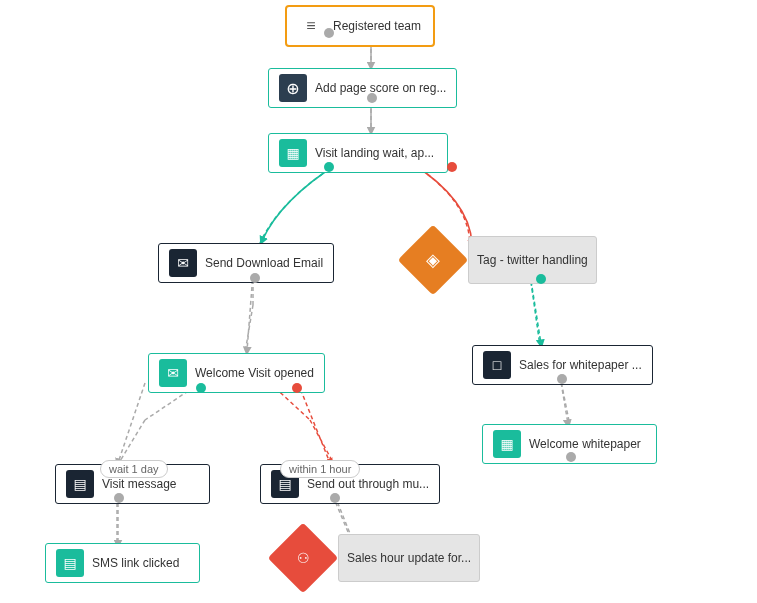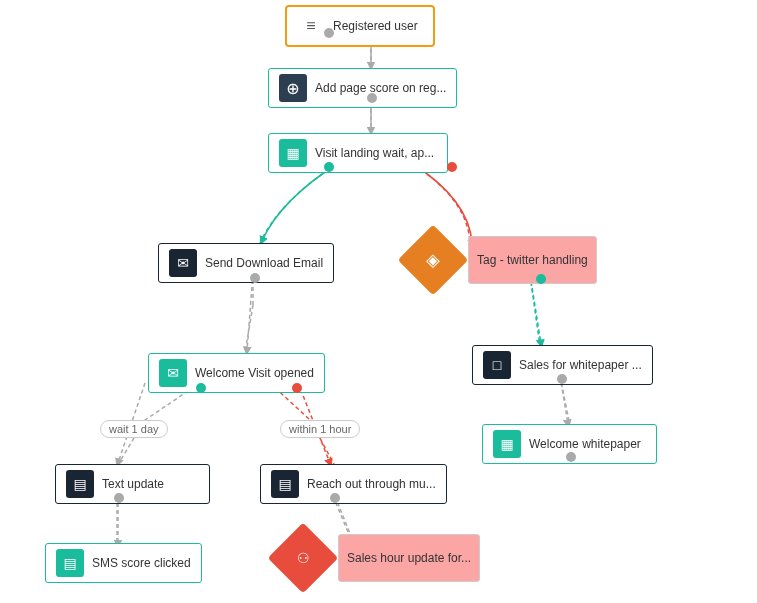--- a/index.html
+++ b/index.html
@@ -77,41 +77,42 @@
       color: #fff;
       font-size: 18px;
     }
     .diamond-label {
       position: absolute;
       left: 60px;
       top: 50%;
       transform: translateY(-50%);
       font-size: 12px;
       color: #333;
-      background: #fca5a5;
+      background: #e5e5e5;
       border: 1.5px solid #ccc;
       padding: 16px 8px;
       border-radius: 3px;
       white-space: nowrap;
     }
     .node-diamond-wrapper {
       position: absolute;
       display: flex;
       align-items: center;
       z-index: 2;
     }
     .wait-label {
       position: absolute;
       font-size: 11px;
       color: #666;
       background: #fff;
       border: 1px solid #ccc;
       border-radius: 10px;
       padding: 2px 8px;
       z-index: 3;
+      margin-top: 40px;
     }
     .connector-dot {
       position: absolute;
       width: 10px;
       height: 10px;
       border-radius: 50%;
       z-index: 4;
     }
     .dot-gray { background: #aaa; }
     .dot-teal { background: #1abc9c; }
@@ -171,21 +172,21 @@
     <line x1="530" y1="274" x2="541" y2="344" stroke="#1abc9c" stroke-width="1.5" stroke-dasharray="4,3" marker-end="url(#arrow-teal)"></line>
     <line x1="145" y1="383" x2="118" y2="463" stroke="#aaa" stroke-width="1.5" stroke-dasharray="4,3" marker-end="url(#arrow-gray)"></line>
     <line x1="298" y1="383" x2="330" y2="463" stroke="#e74c3c" stroke-width="1.5" stroke-dasharray="4,3" marker-end="url(#arrow-red)"></line>
     <line x1="560" y1="376" x2="568" y2="424" stroke="#aaa" stroke-width="1.5" stroke-dasharray="4,3" marker-end="url(#arrow-gray)"></line>
     <line x1="118" y1="496" x2="118" y2="544" stroke="#aaa" stroke-width="1.5" stroke-dasharray="4,3" marker-end="url(#arrow-gray)"></line>
     <line x1="333" y1="496" x2="353" y2="544" stroke="#aaa" stroke-width="1.5" stroke-dasharray="4,3" marker-end="url(#arrow-gray)"></line>
   </svg>
 
   <div class="node node-registered" style="left:285px; top:5px; min-width:150px;">
     <div class="node-icon" style="background:transparent; color:#555; font-size:16px;">≡</div>
-    <span class="node-label">Registered user</span>
+    <span class="node-label">Registered team</span>
   </div>
 
   <div class="node" style="left:268px; top:68px; min-width:180px; border-color:#1abc9c;">
     <div class="node-icon icon-dark" style="font-size:16px;">⊕</div>
     <span class="node-label">Add page score on reg...</span>
   </div>
 
   <div class="node" style="left:268px; top:133px; min-width:180px; border-color:#1abc9c;">
     <div class="node-icon icon-teal">▦</div>
     <span class="node-label">Visit landing wait, ap...</span>
@@ -219,36 +220,36 @@
     <div class="node-icon icon-dark2">□</div>
     <span class="node-label">Sales for whitepaper ...</span>
   </div>
 
   <div class="wait-label" style="left:100px; top:420px;">wait 1 day</div>
 
   <div class="wait-label" style="left:280px; top:420px;text-align:right;">within 1 hour</div>
 
   <div class="node" style="left:55px; top:464px; min-width:155px; border-color:#1a2533;">
     <div class="node-icon icon-dark2">▤</div>
-    <span class="node-label">Text update</span>
+    <span class="node-label">Visit message</span>
   </div>
 
   <div class="node" style="left:260px; top:464px; min-width:175px; border-color:#1a2533;">
     <div class="node-icon icon-dark2">▤</div>
-    <span class="node-label">Reach out through mu...</span>
+    <span class="node-label">Send out through mu...</span>
   </div>
 
   <div class="node" style="left:482px; top:424px; min-width:175px; border-color:#1abc9c;">
     <div class="node-icon icon-teal">▦</div>
     <span class="node-label">Welcome whitepaper</span>
   </div>
 
   <div class="node" style="left:45px; top:543px; min-width:155px; border-color:#1abc9c;">
     <div class="node-icon icon-teal">▤</div>
-    <span class="node-label">SMS score clicked</span>
+    <span class="node-label">SMS link clicked</span>
   </div>
 
   <div class="node-diamond-wrapper" style="left:278px; top:533px;">
     <div class="diamond-shape" style="background:#e74c3c;">
       <div class="diamond-inner" style="font-size:14px;">⚇</div>
     </div>
     <div class="diamond-label">Sales hour update for...</div>
   </div>
 
   <div class="connector-dot dot-gray" style="left:324px; top:28px;"></div>

